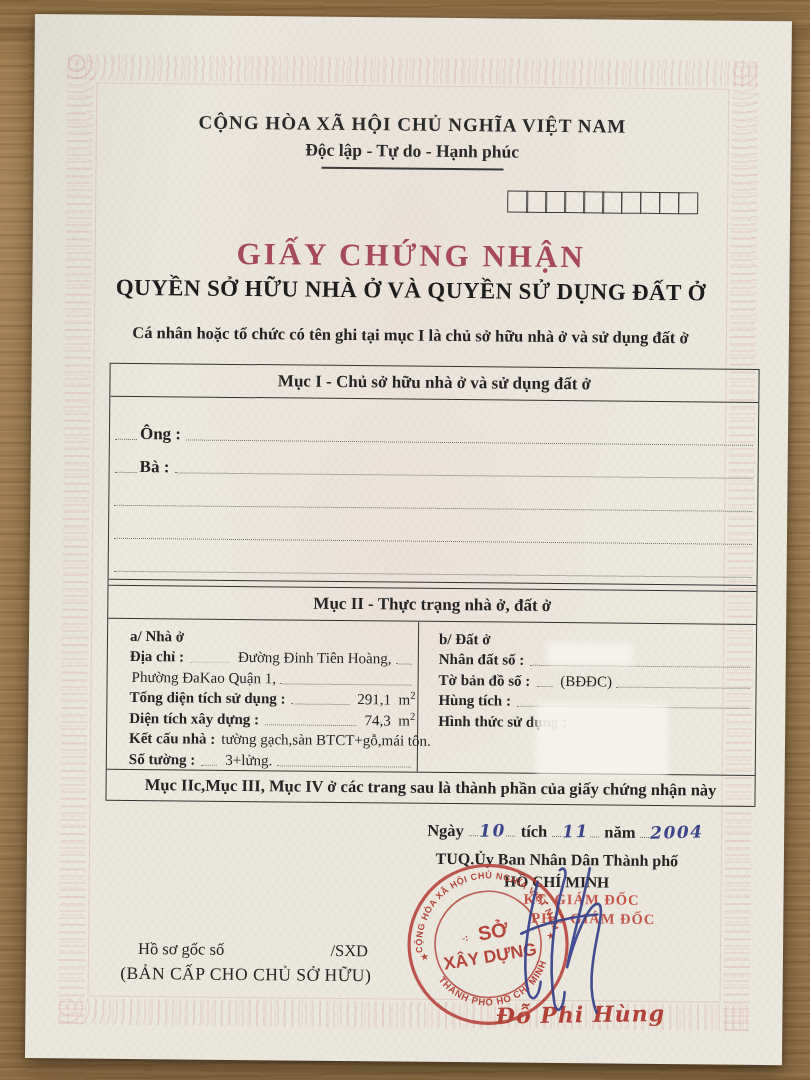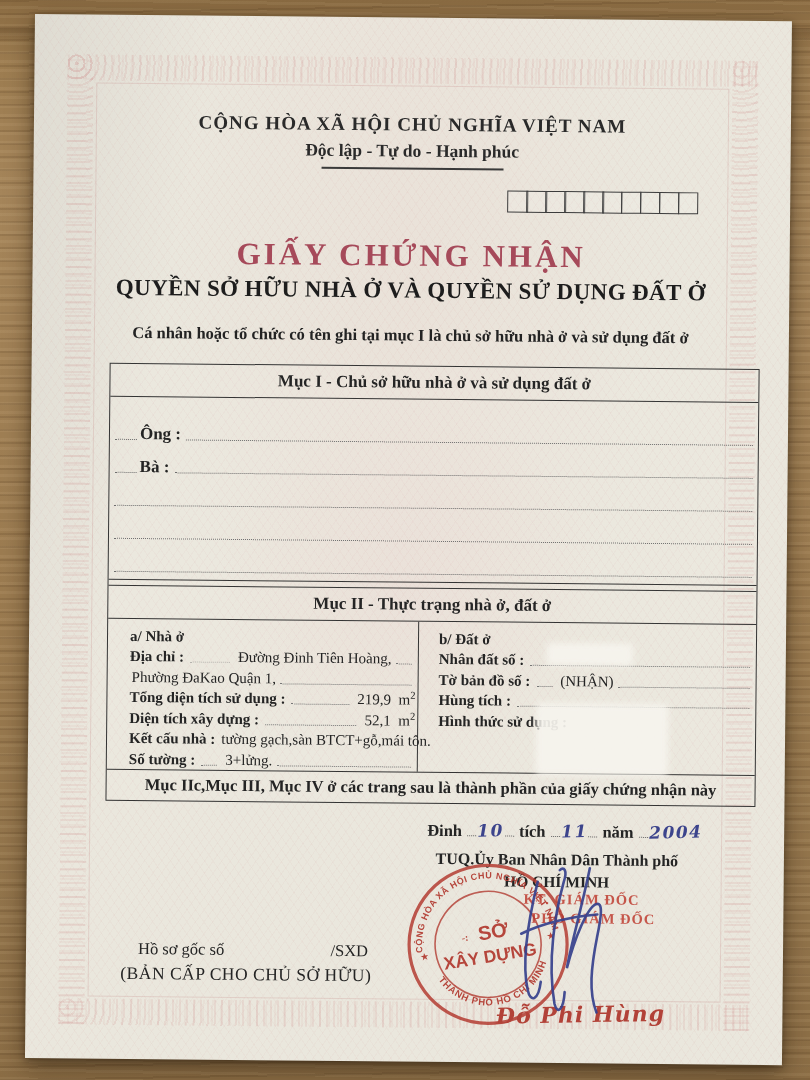--- a/index.html
+++ b/index.html
@@ -177,26 +177,26 @@
           <span class="cval">Đường Đinh Tiên Hoàng,</span>
           <span class="cdots sm"></span>
         </div>
         <div class="crow">
           <span class="cval">Phường ĐaKao Quận 1,</span>
           <span class="cdots"></span>
         </div>
         <div class="crow">
           <span class="clbl">Tổng diện tích sử dụng :</span>
           <span class="cdots"></span>
-          <span class="cval"><span>219,9</span>&nbsp;&nbsp;<span>m</span><sup>2</sup></span>
+          <span class="cval"><span>291,1</span>&nbsp;&nbsp;<span>m</span><sup>2</sup></span>
         </div>
         <div class="crow">
           <span class="clbl">Diện tích xây dựng :</span>
           <span class="cdots"></span>
-          <span class="cval"><span>52,1</span>&nbsp;&nbsp;<span>m</span><sup>2</sup></span>
+          <span class="cval"><span>74,3</span>&nbsp;&nbsp;<span>m</span><sup>2</sup></span>
         </div>
         <div class="crow overflow-line">
           <span class="clbl">Kết cấu nhà :</span>
           <span class="cval">tường gạch,sàn BTCT+gỗ,mái tôn.</span>
         </div>
         <div class="crow">
           <span class="clbl">Số tường :</span>
           <span class="cdots sm"></span>
           <span class="cval">3+lửng.</span>
           <span class="cdots"></span>
@@ -207,41 +207,41 @@
         <div class="crow">
             <span class="clbl">b/ Đất ở</span>
           </div>
         <div class="crow">
           <span class="clbl">Nhân đất số :</span>
           <span class="cdots"></span>
         </div>
         <div class="crow">
           <span class="clbl">Tờ bản đồ số :</span>
           <span class="cdots sm"></span>
-          <span class="cval">(NHẬN)</span>
+          <span class="cval">(BĐĐC)</span>
           <span class="cdots"></span>
         </div>
         <div class="crow">
           <span class="clbl">Hùng tích :</span>
           <span class="cdots"></span>
         </div>
         <div class="crow">
           <span class="clbl">Hình thức sử dụng :</span>
         </div>
       </div>
     </div>
 
     <div class="note-row">Mục IIc,Mục III, Mục IV ở các trang sau là thành phần của giấy chứng nhận này</div>
   </div>
 
   <div class="redact r1"></div>
   <div class="redact r2"></div>
 
   <div class="abs date-line">
-    <span>Đinh</span>
+    <span>Ngày</span>
     <span class="hdots"></span><span class="handwriting">10</span><span class="hdots"></span>
     <span>tích</span>
     <span class="hdots"></span><span class="handwriting">11</span><span class="hdots"></span>
     <span>năm</span>
     <span class="hdots"></span><span class="handwriting">2004</span>
   </div>
 
   <div class="abs auth1">TUQ.Ủy Ban Nhân Dân Thành phố</div>
   <div class="abs auth2">HỒ CHÍ MINH</div>
   <div class="abs kt1">KT. GIÁM ĐỐC</div>

